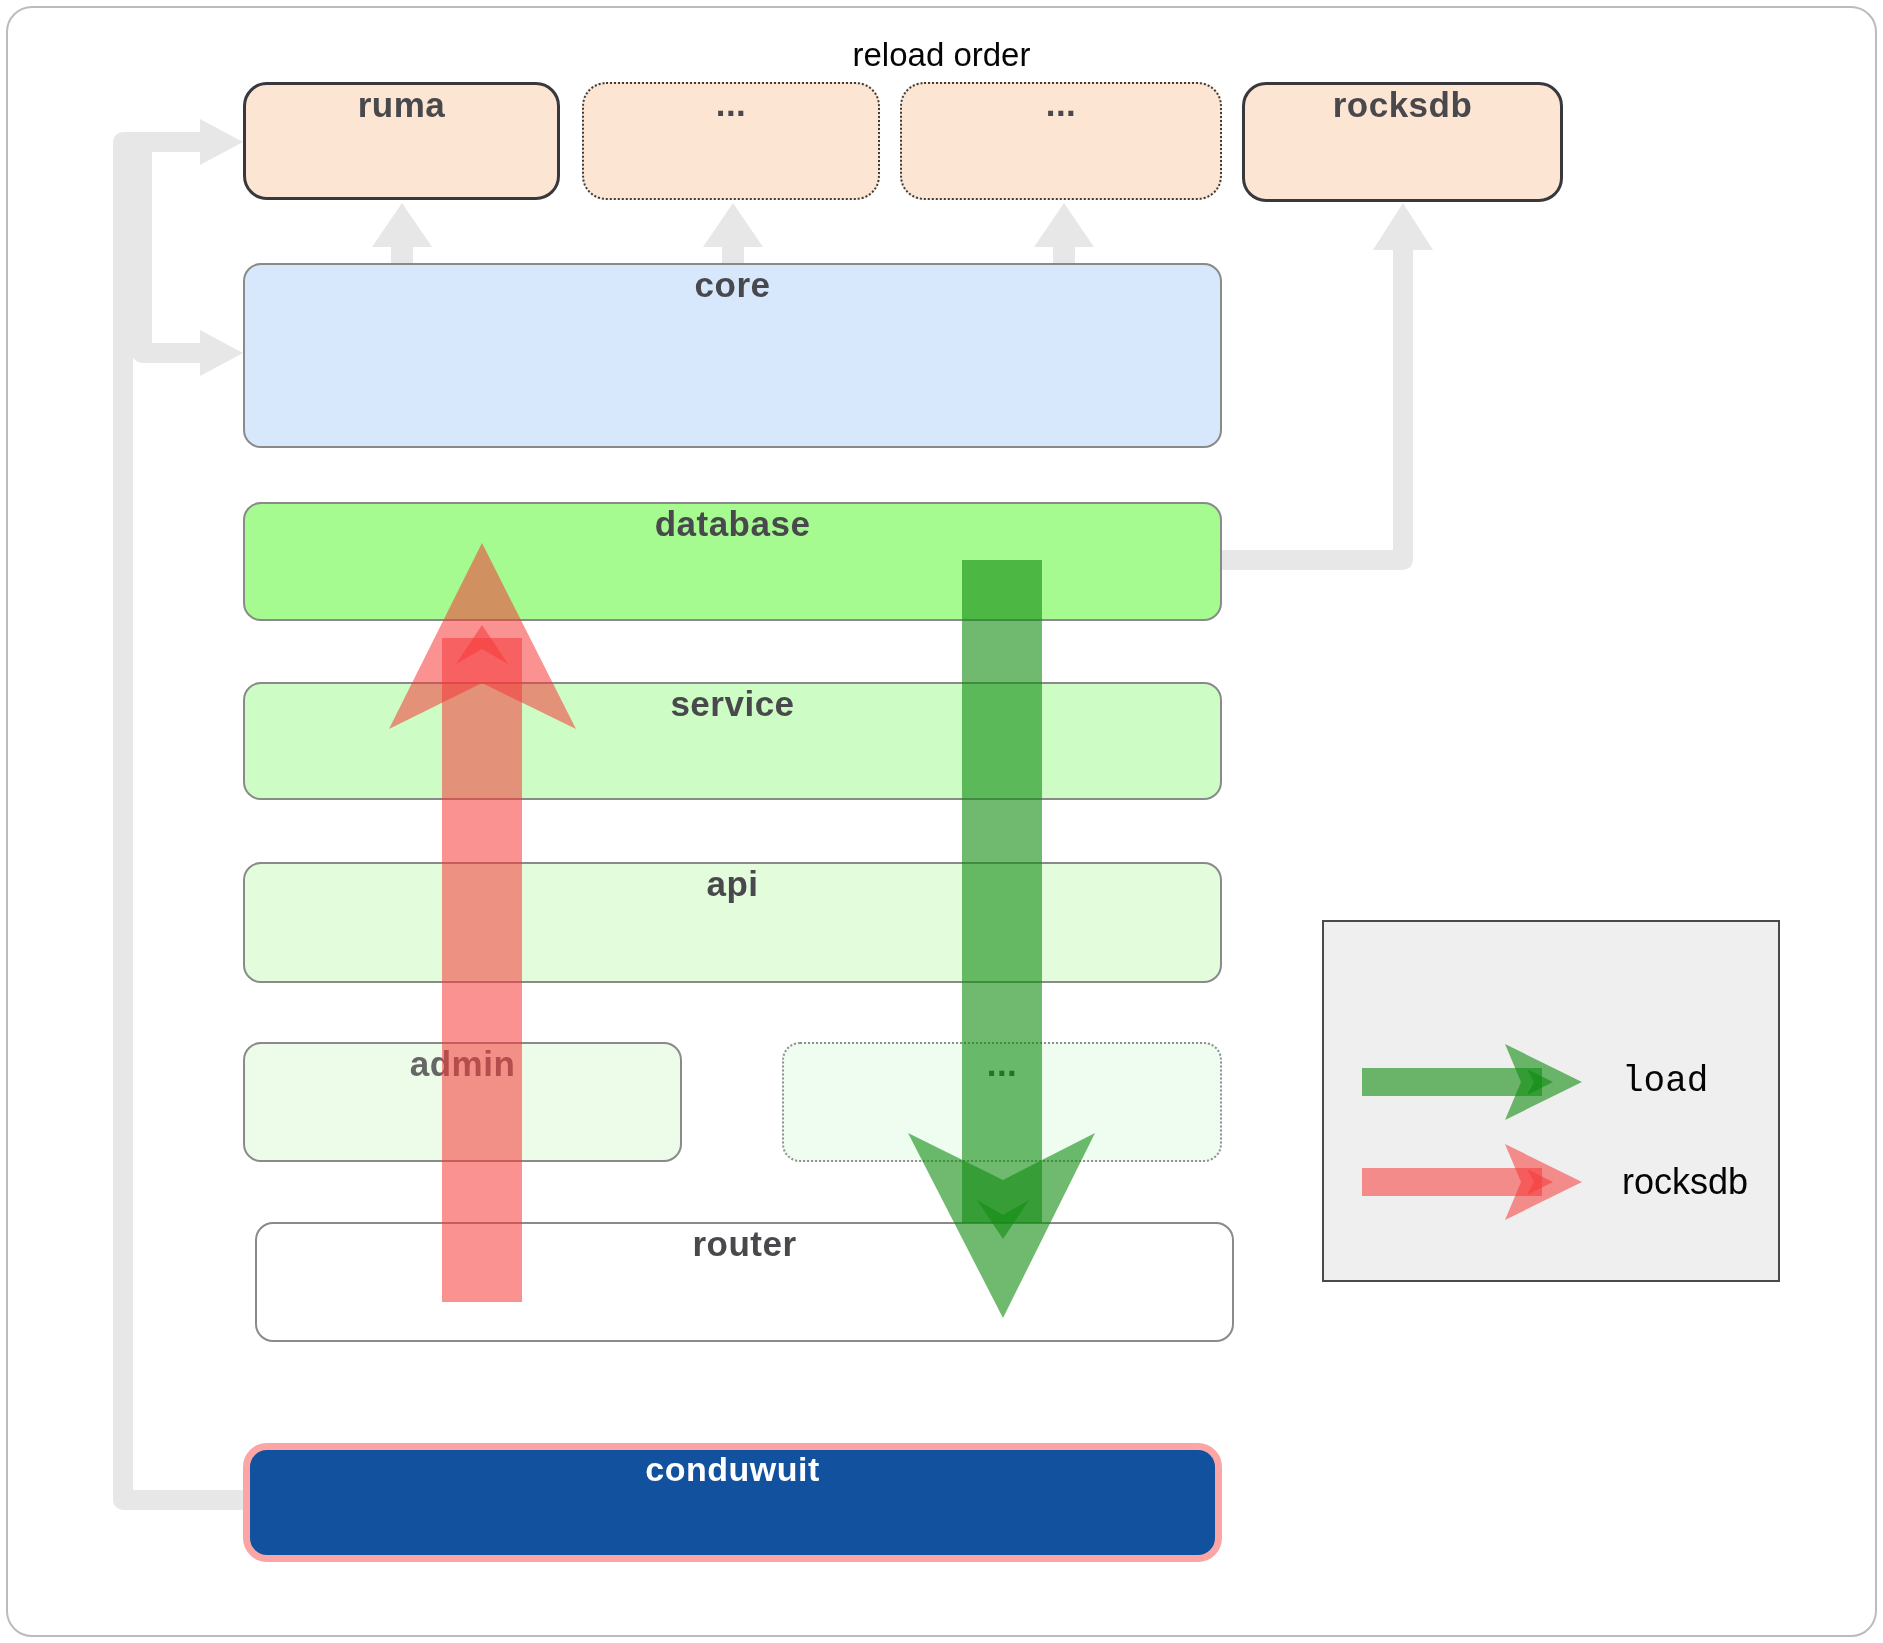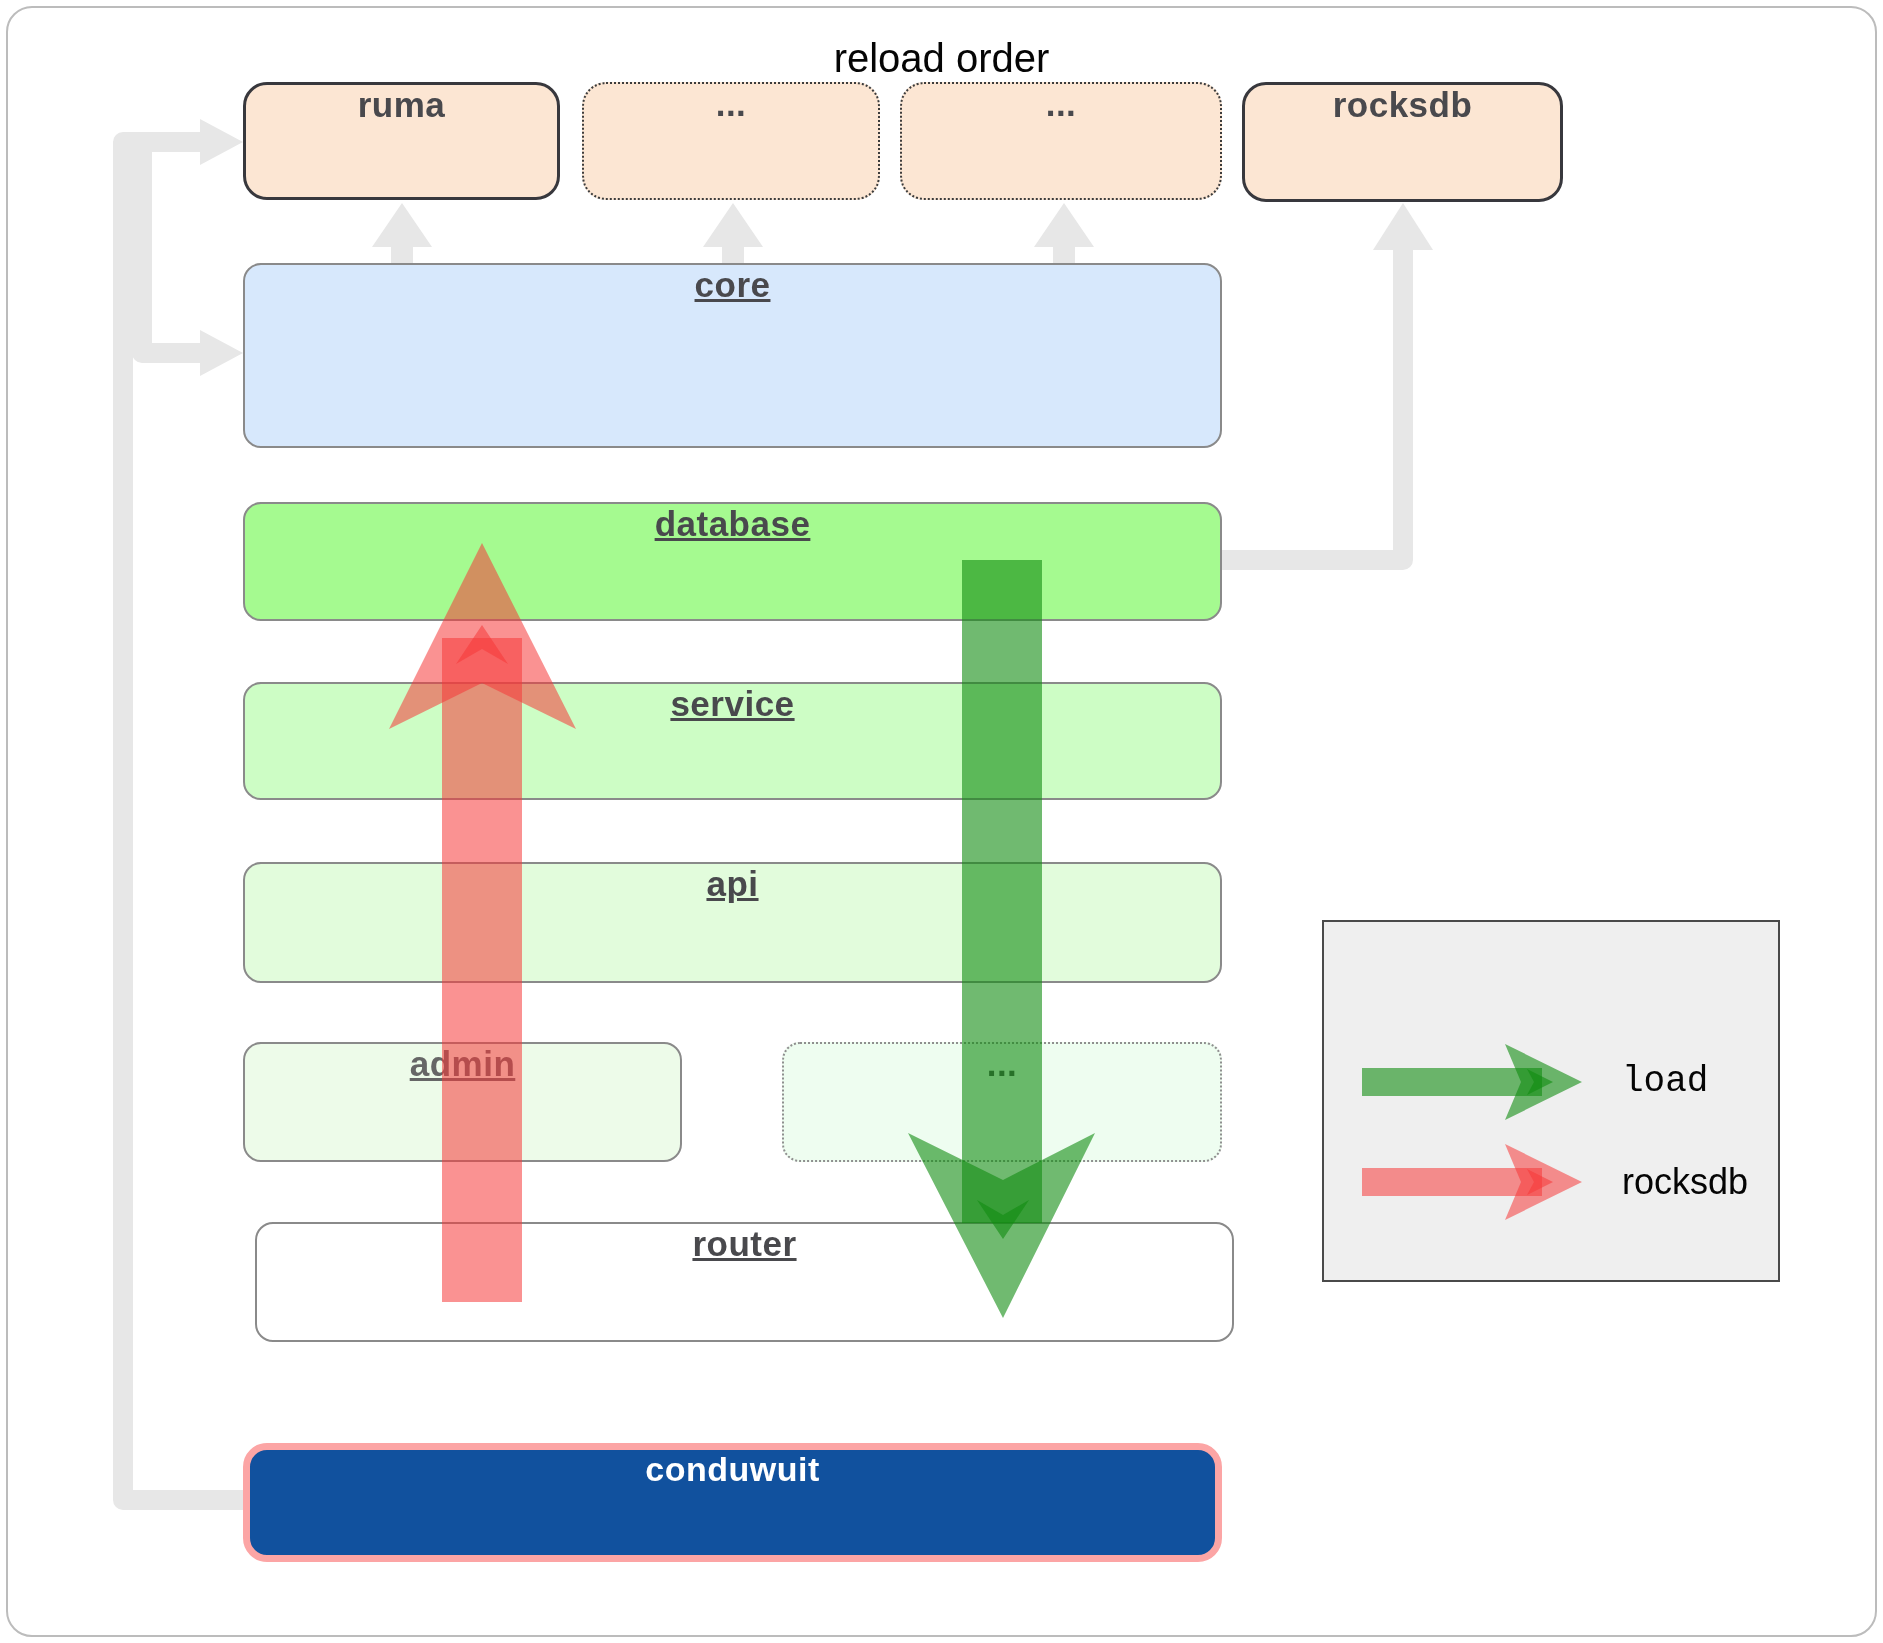--- a/index.html
+++ b/index.html
@@ -30,21 +30,20 @@
     background:var(--box-top-fill);
     border:3px solid var(--box-top-border);
     border-radius:24px;
   }
   .box-top.dotted{
     border:2px dotted #3c3c3c;
   }
   .box-layer{
     border:2.5px solid var(--gray-border);
     border-radius:18px;
-    text-decoration:underline;
   }
   .box-dotted-layer{
     border:2px dotted #8f8f8f;
     border-radius:18px;
   }
   .box-admin{color:#666666;}
   .box-conduwuit{
     background:var(--conduwuit-fill);
     border:7px solid #fca5a5;
     border-radius:24px;
@@ -53,21 +52,21 @@
   #legend{
     position:absolute;left:1322px;top:920px;width:458px;height:362px;
     box-sizing:border-box;
     background:var(--legend-bg);
     border:2.5px solid #4a4a4a;
     z-index:1;
   }
   #legend-title{
     position:absolute;left:0;top:36px;width:100%;
     text-align:center;
-    font-size:40px;font-weight:500;color:#050505;
+    font-size:33px;font-weight:500;color:#050505;
   }
   .legend-label{
     position:absolute;left:1622px;height:52px;line-height:52px;
     font-size:36px;color:#050505;z-index:1;
   }
   #legend-load-label{top:1056px;font-family:Liberation Mono, monospace;}
   #legend-unload-label{top:1156px;}
 </style>
 </head>
 <body>

